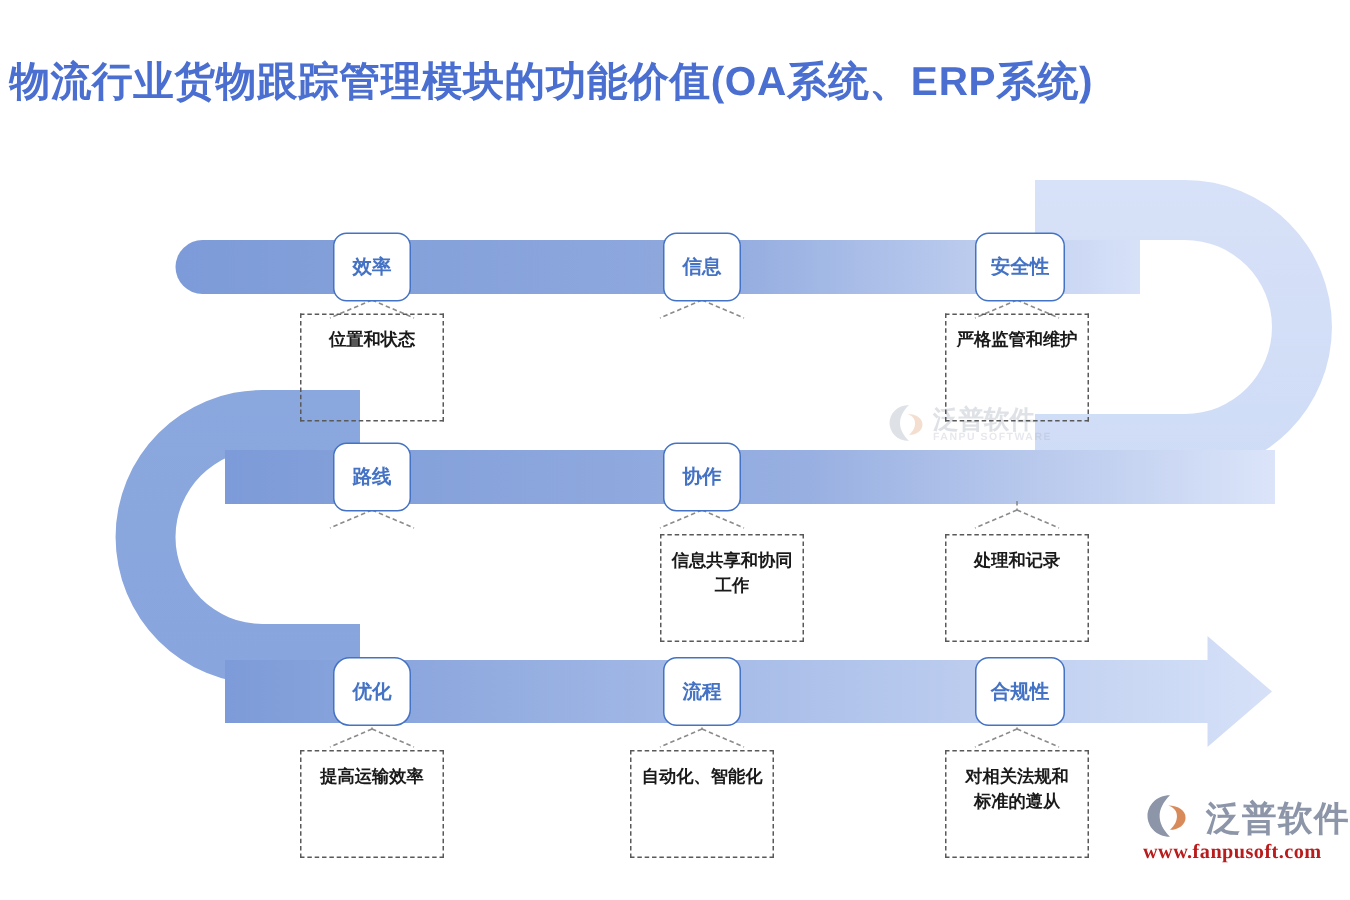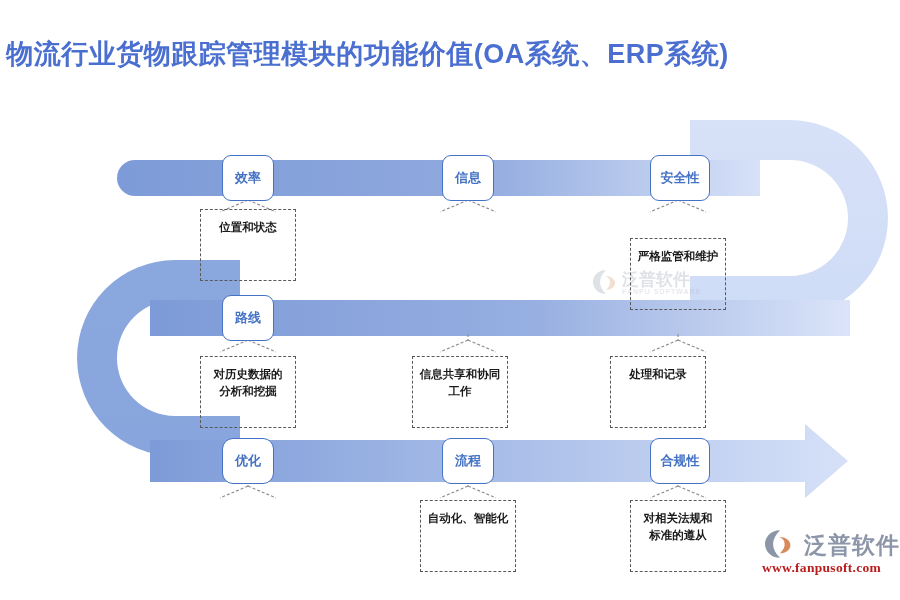--- a/index.html
+++ b/index.html
@@ -158,39 +158,41 @@
     <span>效率</span>
   </div>
   <div class="node" style="left:442px;top:155px;">
     <span>信息</span>
   </div>
   <div class="node wide" style="left:650px;top:155px;">
     <span>安全性</span>
   </div>
 
   <div class="descbox" style="left:200px;top:209px;">位置和状态</div>
-  <div class="descbox" style="left:630px;top:209px;margin-top:29px;">严格监管和维护</div>
+  <div class="descbox" style="left:630px;top:209px;">严格监管和维护</div>
 
   <svg class="conn" style="left:200px;top:332px;width:96px;height:22px;">
     <path d="M 48 2 L 48 8 M 48 8 L 20 20 M 48 8 L 76 20" stroke="#8c8c8c" stroke-width="1.1" fill="none" stroke-dasharray="3,2"></path>
   </svg>
   <svg class="conn" style="left:420px;top:332px;width:96px;height:22px;">
     <path d="M 48 2 L 48 8 M 48 8 L 20 20 M 48 8 L 76 20" stroke="#8c8c8c" stroke-width="1.1" fill="none" stroke-dasharray="3,2"></path>
   </svg>
   <svg class="conn" style="left:630px;top:332px;width:96px;height:22px;">
     <path d="M 48 2 L 48 8 M 48 8 L 20 20 M 48 8 L 76 20" stroke="#8c8c8c" stroke-width="1.1" fill="none" stroke-dasharray="3,2"></path>
   </svg>
 
   <div class="node" style="left:222px;top:295px;">
     <span>路线</span>
   </div>
-
-  <div class="descbox" style="left:200px;top:356px;">对历史数据的<br>分析和挖掘</div>
-  <div class="descbox" style="left:412px;top:356px;">信息共享和协同<br>工作</div>
-  <div class="descbox" style="left:610px;top:356px;text-align:center;">处理和记录</div>
+  <div class="node" style="left:442px;top:295px;">
+    <span>协作</span>
+  </div>
+
+  <div class="descbox" style="left:440px;top:356px;">信息共享和协同<br>工作</div>
+  <div class="descbox" style="left:630px;top:356px;text-align:center;">处理和记录</div>
 
   <svg class="conn" style="left:200px;top:478px;width:96px;height:22px;">
     <path d="M 48 2 L 48 8 M 48 8 L 20 20 M 48 8 L 76 20" stroke="#8c8c8c" stroke-width="1.1" fill="none" stroke-dasharray="3,2"></path>
   </svg>
   <svg class="conn" style="left:420px;top:478px;width:96px;height:22px;">
     <path d="M 48 2 L 48 8 M 48 8 L 20 20 M 48 8 L 76 20" stroke="#8c8c8c" stroke-width="1.1" fill="none" stroke-dasharray="3,2"></path>
   </svg>
   <svg class="conn" style="left:630px;top:478px;width:96px;height:22px;">
     <path d="M 48 2 L 48 8 M 48 8 L 20 20 M 48 8 L 76 20" stroke="#8c8c8c" stroke-width="1.1" fill="none" stroke-dasharray="3,2"></path>
   </svg>
@@ -198,20 +200,21 @@
   <div class="node" style="left:222px;top:438px;border-radius:11px;">
     <span>优化</span>
   </div>
   <div class="node wide" style="left:650px;top:438px;">
     <span>合规性</span>
   </div>
   <div class="node" style="left:442px;top:438px;">
     <span>流程</span>
   </div>
 
+  <div class="descbox" style="left:200px;top:500px;">提高运输效率</div>
   <div class="descbox" style="left:630px;top:500px;">对相关法规和<br>标准的遵从</div>
   <div class="descbox" style="left:420px;top:500px;">自动化、智能化</div>
 
   <div class="wm-center">
     <svg width="28" height="26" viewBox="0 0 28 26" style="position:absolute;left:0;top:1px;">
       <path d="M14 1 C6 1 1 7 1 13 C1 19 6 25 14 25 C10 21 8 17 8 13 C8 9 10 5 14 1 Z" fill="#8c96a8"></path>
       <path d="M13 7 C19 7 23 10 23 14 C23 18 19 21 14 21 C17 18 18 16 18 13 C18 10 16 8 13 7 Z" fill="#d98a5a"></path>
     </svg>
     <div class="wm-cn">泛普软件</div>
     <div class="wm-en">FANPU SOFTWARE</div>

